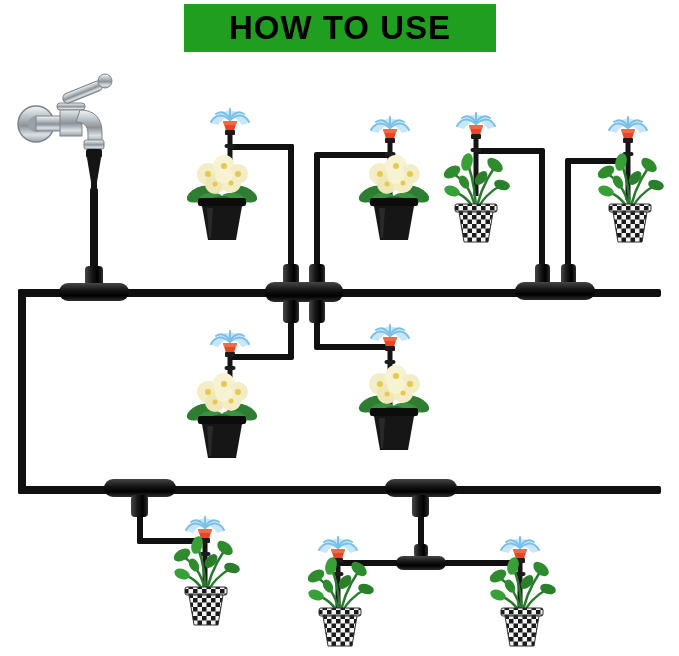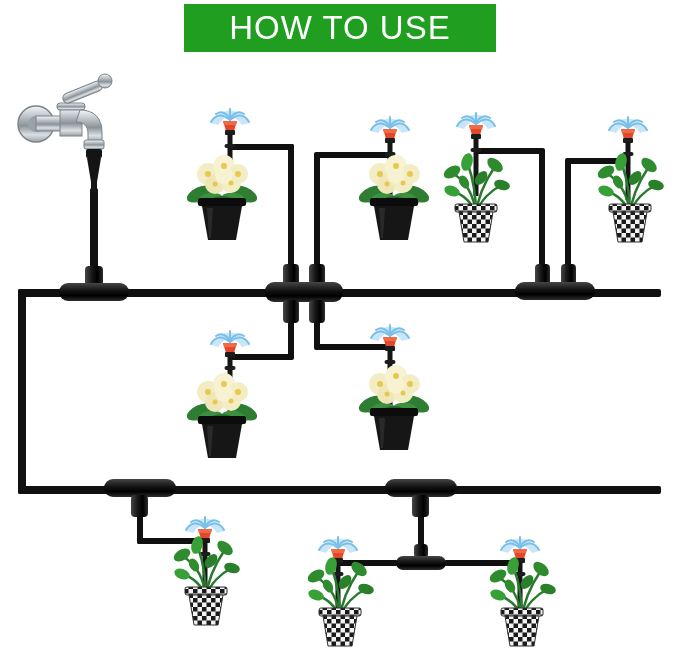--- a/index.html
+++ b/index.html
@@ -1,20 +1,20 @@
 <!DOCTYPE html>
 <html><head>
 <meta charset="utf-8">
 <style>
   html,body{margin:0;padding:0;background:#ffffff;}
   .canvas{position:relative;width:679px;height:656px;background:#ffffff;overflow:hidden;
           font-family:"Liberation Sans", sans-serif;}
   .banner{position:absolute;left:184px;top:4px;width:312px;height:48px;background:#1f9e1f;
           display:flex;align-items:center;justify-content:center;}
-  .banner h1{margin:0;color:#ffffff;font-size:33px;font-weight:normal;letter-spacing:1px;}
+  .banner h1{margin:0;color:#000000;font-size:33px;font-weight:bold;letter-spacing:1px;}
   .pipe{position:absolute;background:#101010;z-index:1;border-radius:2px;}
   .connector{position:absolute;z-index:3;}
   .connector .body{position:absolute;border-radius:9px;
       background:linear-gradient(180deg,#464646 0%,#161616 40%,#000 70%,#2e2e2e 100%);}
   .connector .stub{position:absolute;border-radius:4px;
       background:linear-gradient(90deg,#464646 0%,#161616 40%,#000 70%,#2e2e2e 100%);}
   .spr{position:absolute;z-index:2;}
   .plant{position:absolute;z-index:4;}
   .faucet{position:absolute;left:6px;top:72px;z-index:2;}
   .defs{position:absolute;width:0;height:0;}

